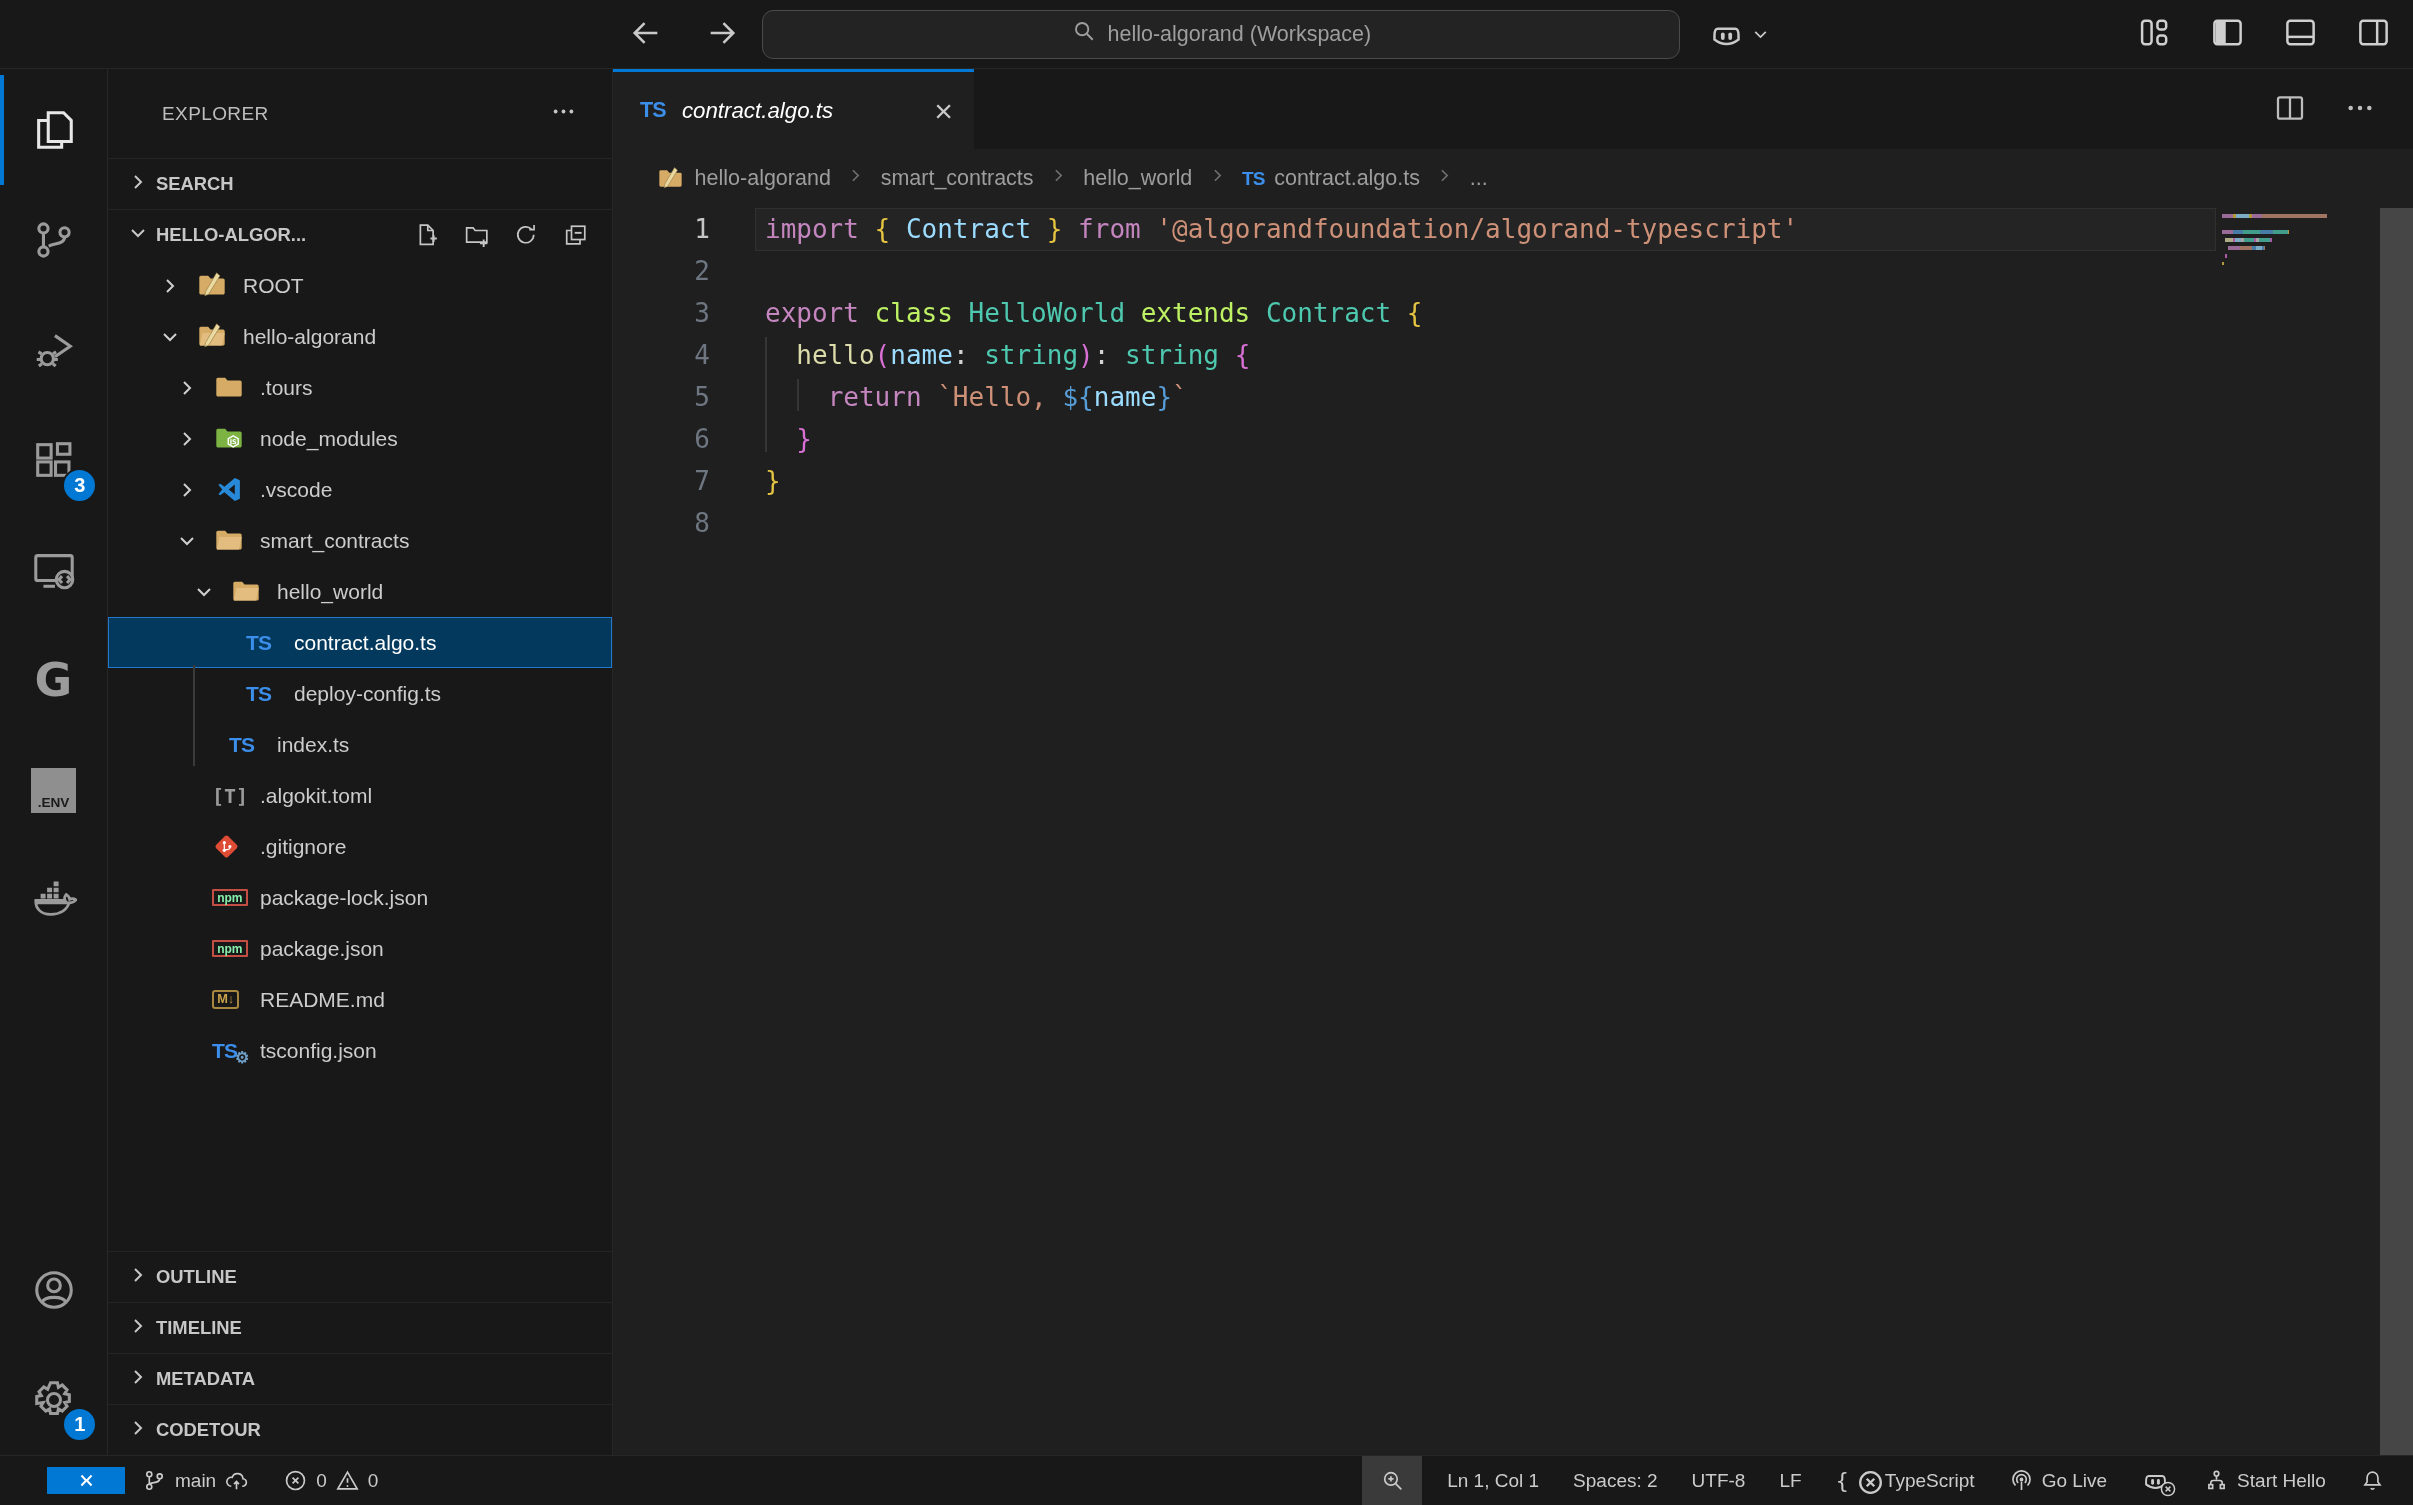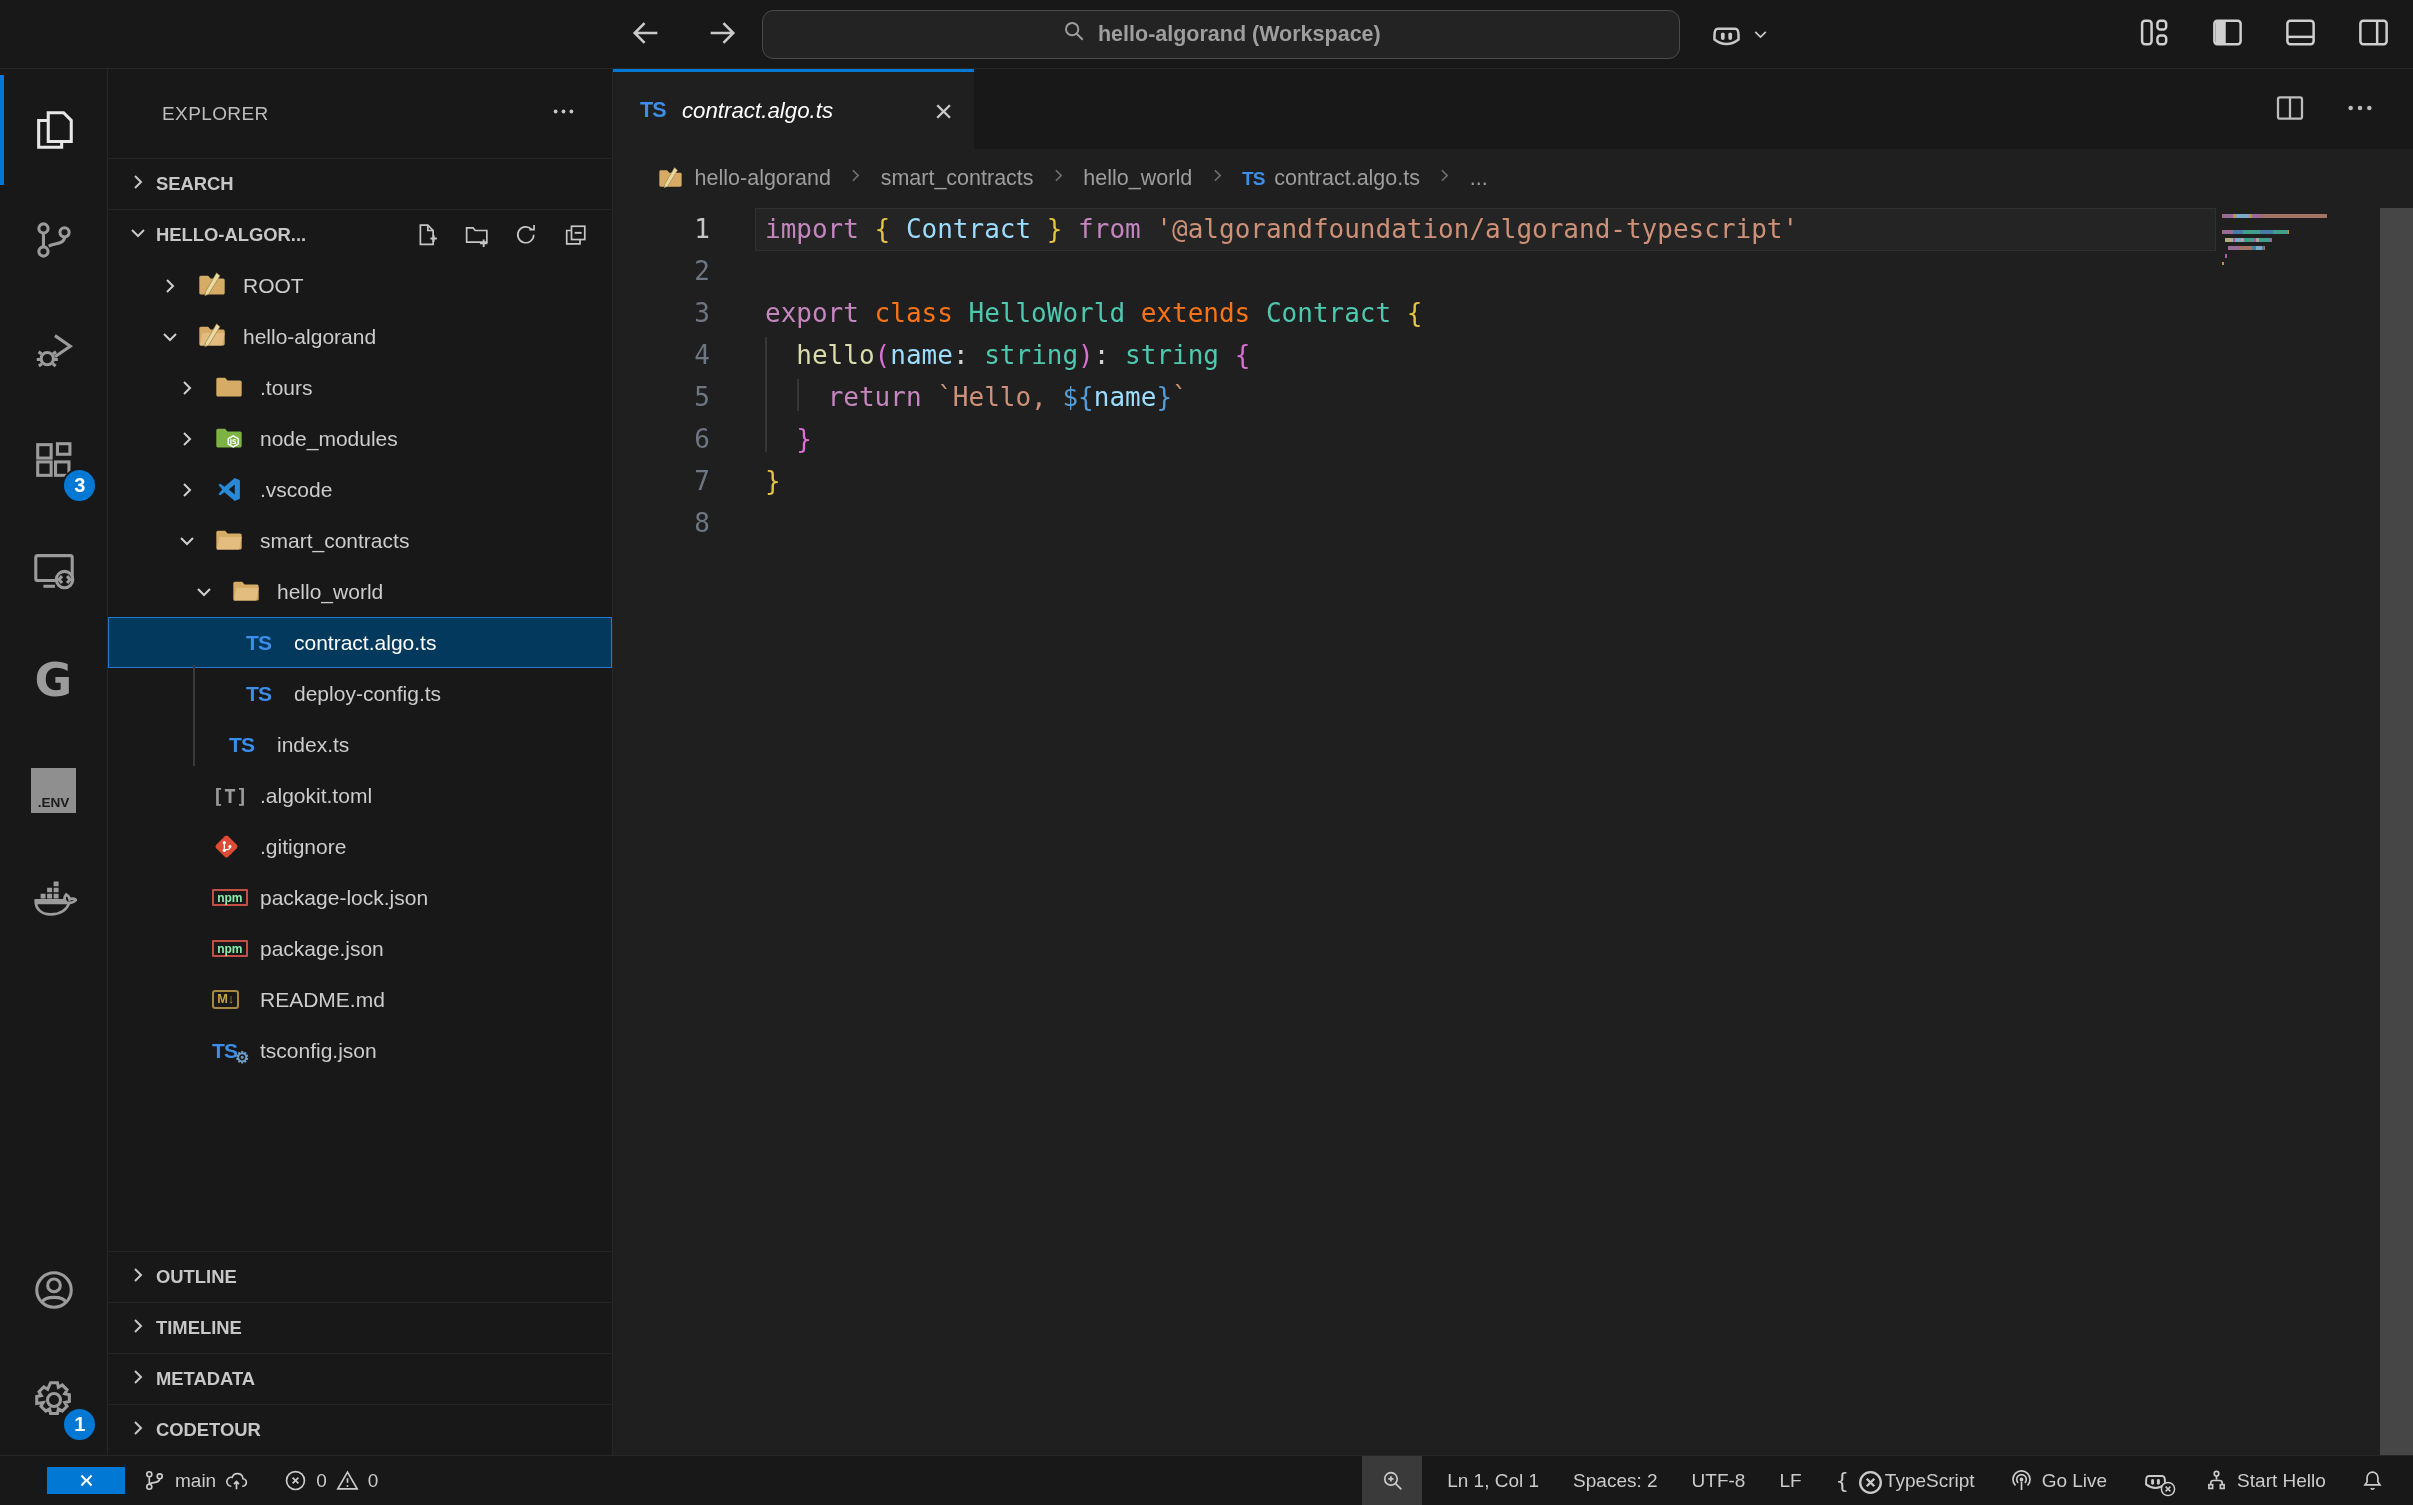--- a/index.html
+++ b/index.html
@@ -5,21 +5,21 @@
   * { box-sizing: border-box; }
   html,body { margin:0; padding:0; width:2413px; height:1505px; overflow:hidden;
     background:#1f1f1f; font-family:"Liberation Sans", sans-serif; color:#cccccc; }
 
   
   .titlebar { position:relative; height:69px; background:#181818; border-bottom:1.6px solid #262626; }
   .nav-arrows { position:absolute; left:629px; top:0; height:100%; display:flex; align-items:center; gap:42px; color:#c9c9c9; }
   .nav-arrows svg { width:34px; height:34px; }
   .cmdcenter { position:absolute; left:762px; top:9.6px; width:918px; height:49px; background:#232323;
     border:1.6px solid #4b4b4b; border-radius:11.2px; display:flex; align-items:center; justify-content:center;
-    gap:11.2px; color:#9e9e9e; font-size:21.5px;font-weight:bold; }
+    gap:11.2px; color:#9e9e9e; font-size:21.5px; }
   .cmdcenter svg { width:25.5px; height:25.5px; }
   .copilot-btn { position:absolute; left:1708px; top:0; height:100%; display:flex; align-items:center; gap:4.8px; color:#c9c9c9; }
   .copilot-btn svg.cp { width:37px; height:37px; }
   .copilot-btn svg.cv { width:21px; height:21px; }
   .win-controls { position:absolute; right:22.3px; top:0; height:100%; display:flex; align-items:center; gap:38px; color:#cfcfcf; }
   .win-controls svg { width:35px; height:35px; }
 
   
   .workbench { display:flex; height:1386px; }
 
@@ -82,21 +82,21 @@
   .bc-item .ts-ic { font-size:19px; }
   .bc-sep svg { width:21px; height:21px; color:#6f6f6f; }
 
   .code-area { position:relative; flex:1; font-family:"DejaVu Sans Mono", monospace; font-size:26px; }
   .cur-line { position:absolute; left:142px; top:0; width:1461px; height:43px; background:#242424; border:1.6px solid #303030; }
   .code-lines { position:relative; }
   .cl { height:42px; display:flex; align-items:center; white-space:pre; position:relative; }
   .ln { width:97px; text-align:right; color:#6e7681; flex:none; }
   .cl.current .ln { color:#c6c6c6; }
   .lt { padding-left:55px; }
-  .tk-kw{color:#C586C0}.tk-kw2{color:#f97316}.tk-type{color:#4EC9B0}.tk-fn{color:#DCDCAA}
+  .tk-kw{color:#C586C0}.tk-kw2{color:#bef264}.tk-type{color:#4EC9B0}.tk-fn{color:#DCDCAA}
   .tk-var{color:#9CDCFE}.tk-str{color:#CE9178}.tk-b1{color:#E5C442}.tk-b2{color:#DA70D6}
   .tk-p{color:#D4D4D4}.tk-tpl{color:#569CD6}
   .guide { position:absolute; width:1.6px; background:#363636; }
   .minimap { position:absolute; left:1609px; top:6.4px; width:136px; }
   .mm-line { height:3.2px; margin-bottom:4.8px; display:flex; }
   .mm-seg { height:100%; opacity:.75; }
   .scrollbar { position:absolute; right:0; top:0; bottom:0; width:33px; background:#464646; }
 
   
   .statusbar { height:50px; background:#181818; border-top:1.6px solid #262626; display:flex; align-items:stretch;

